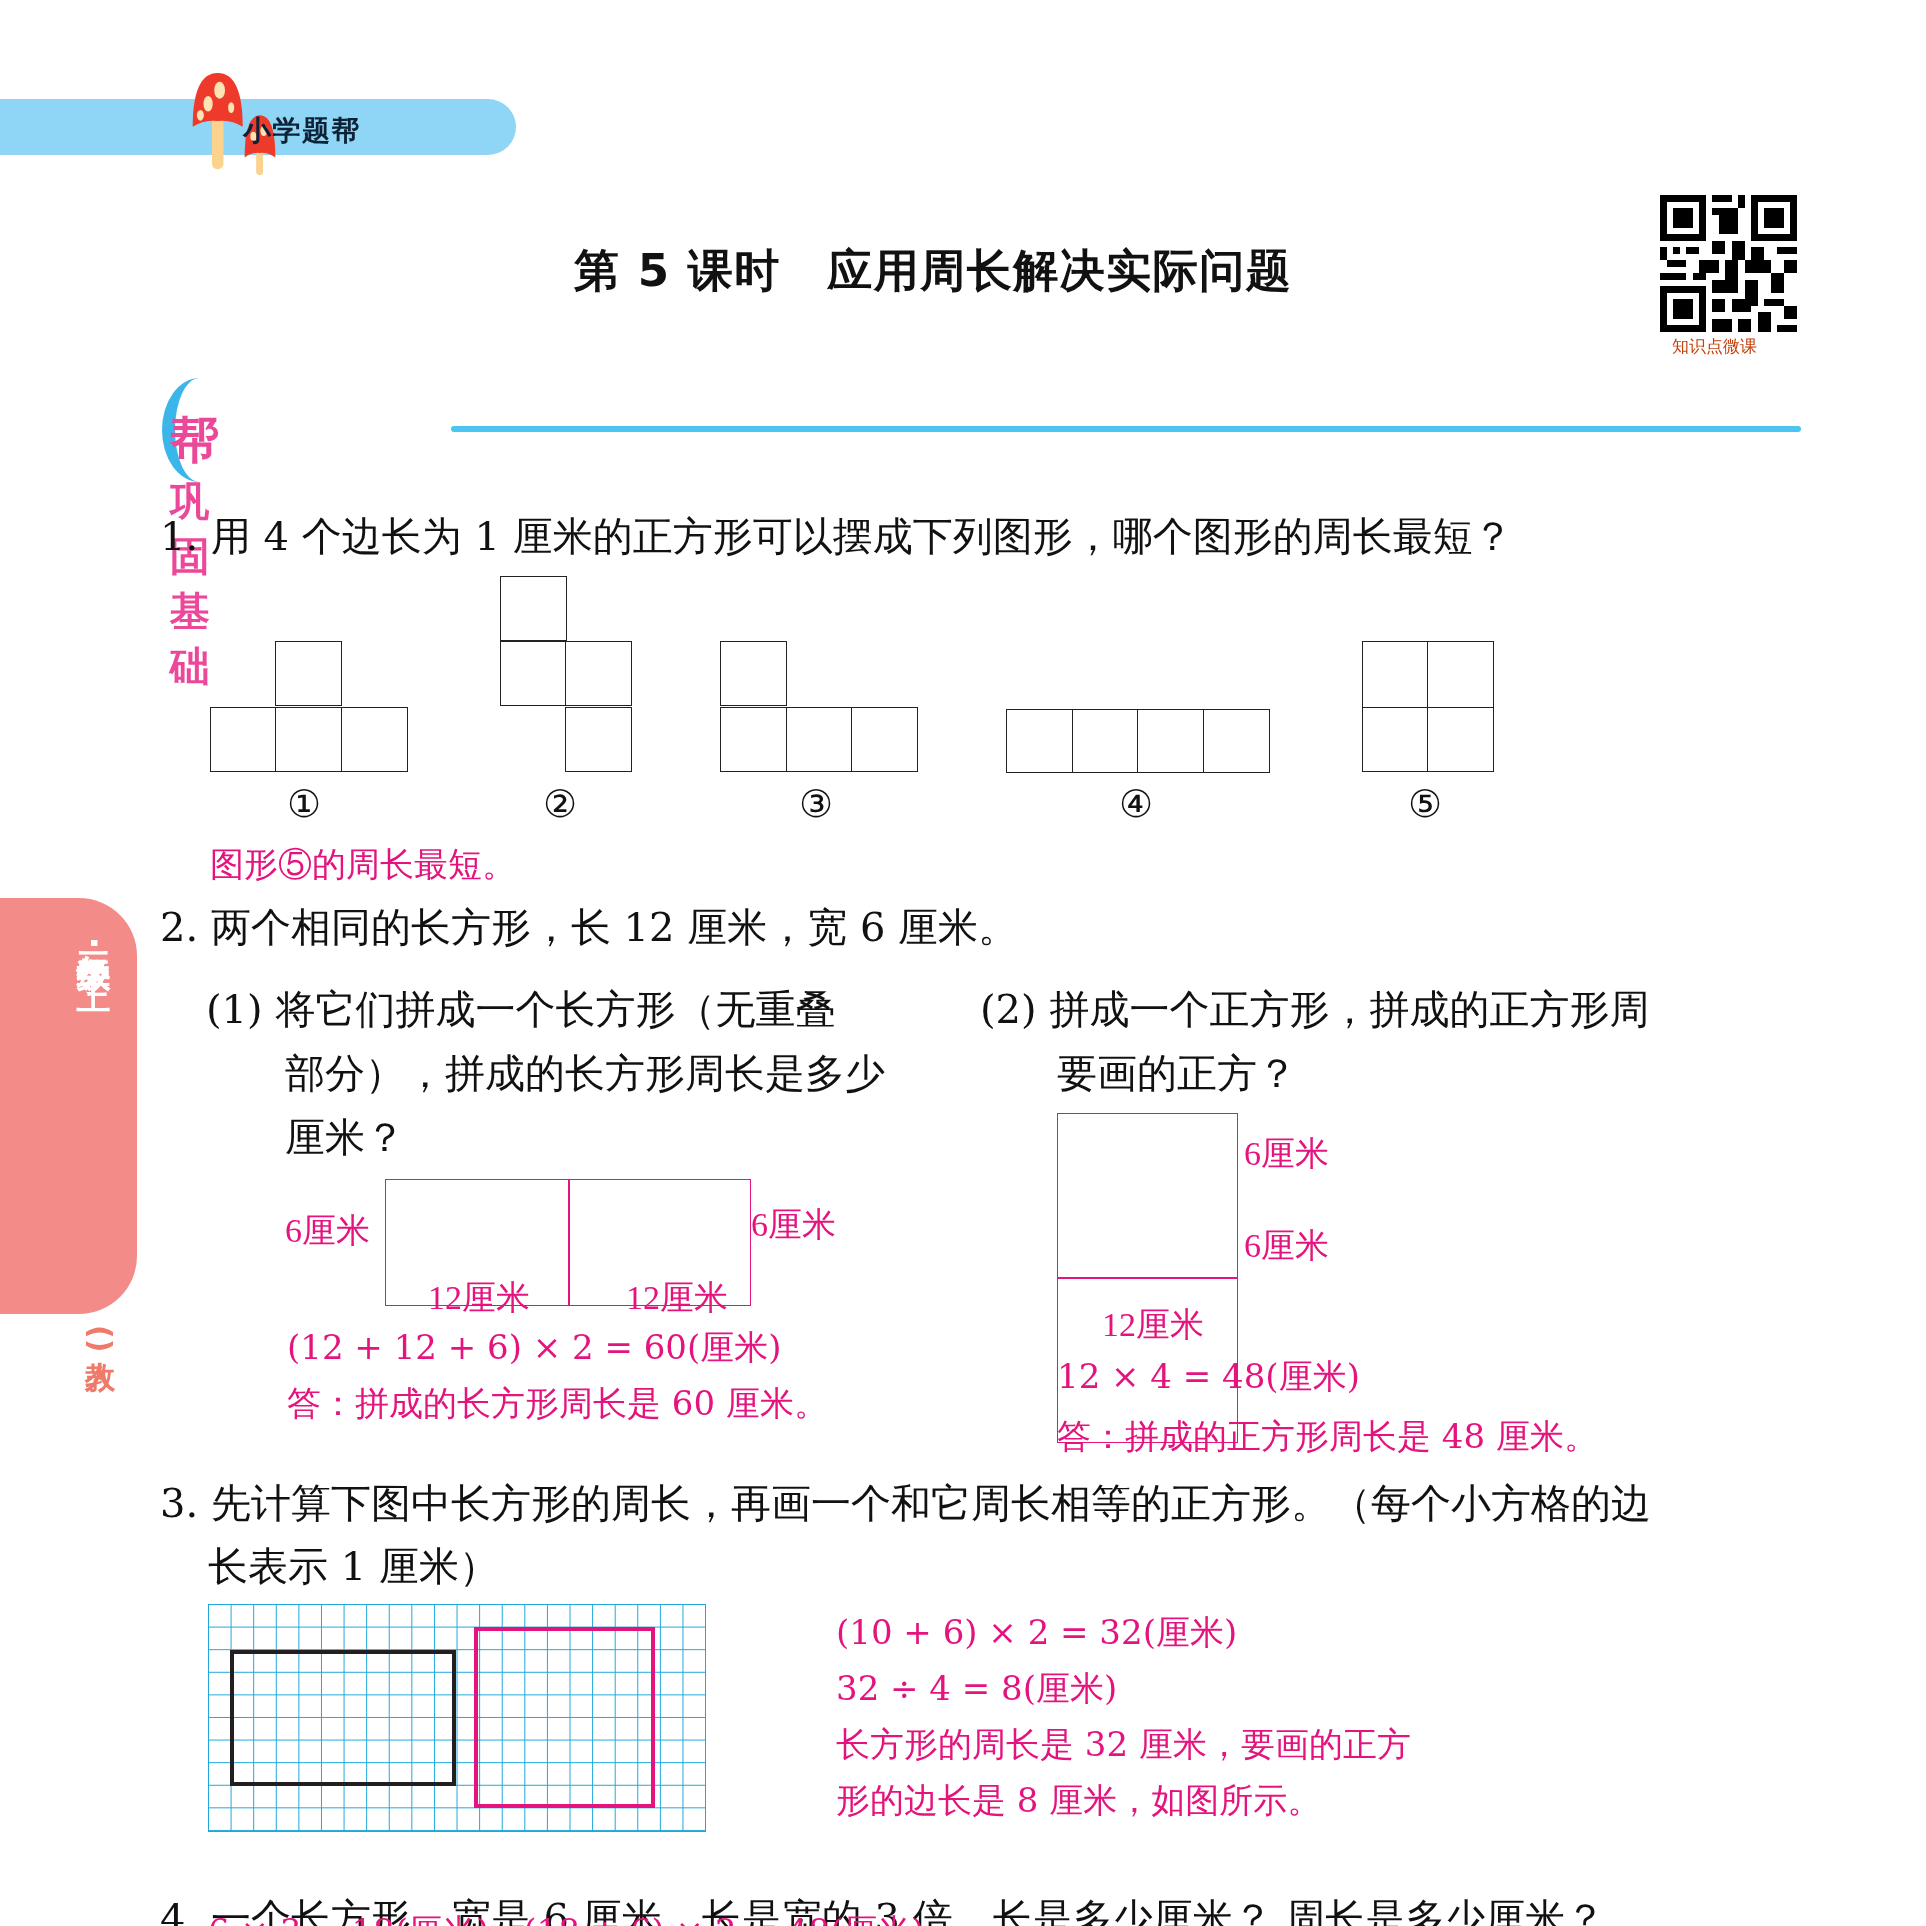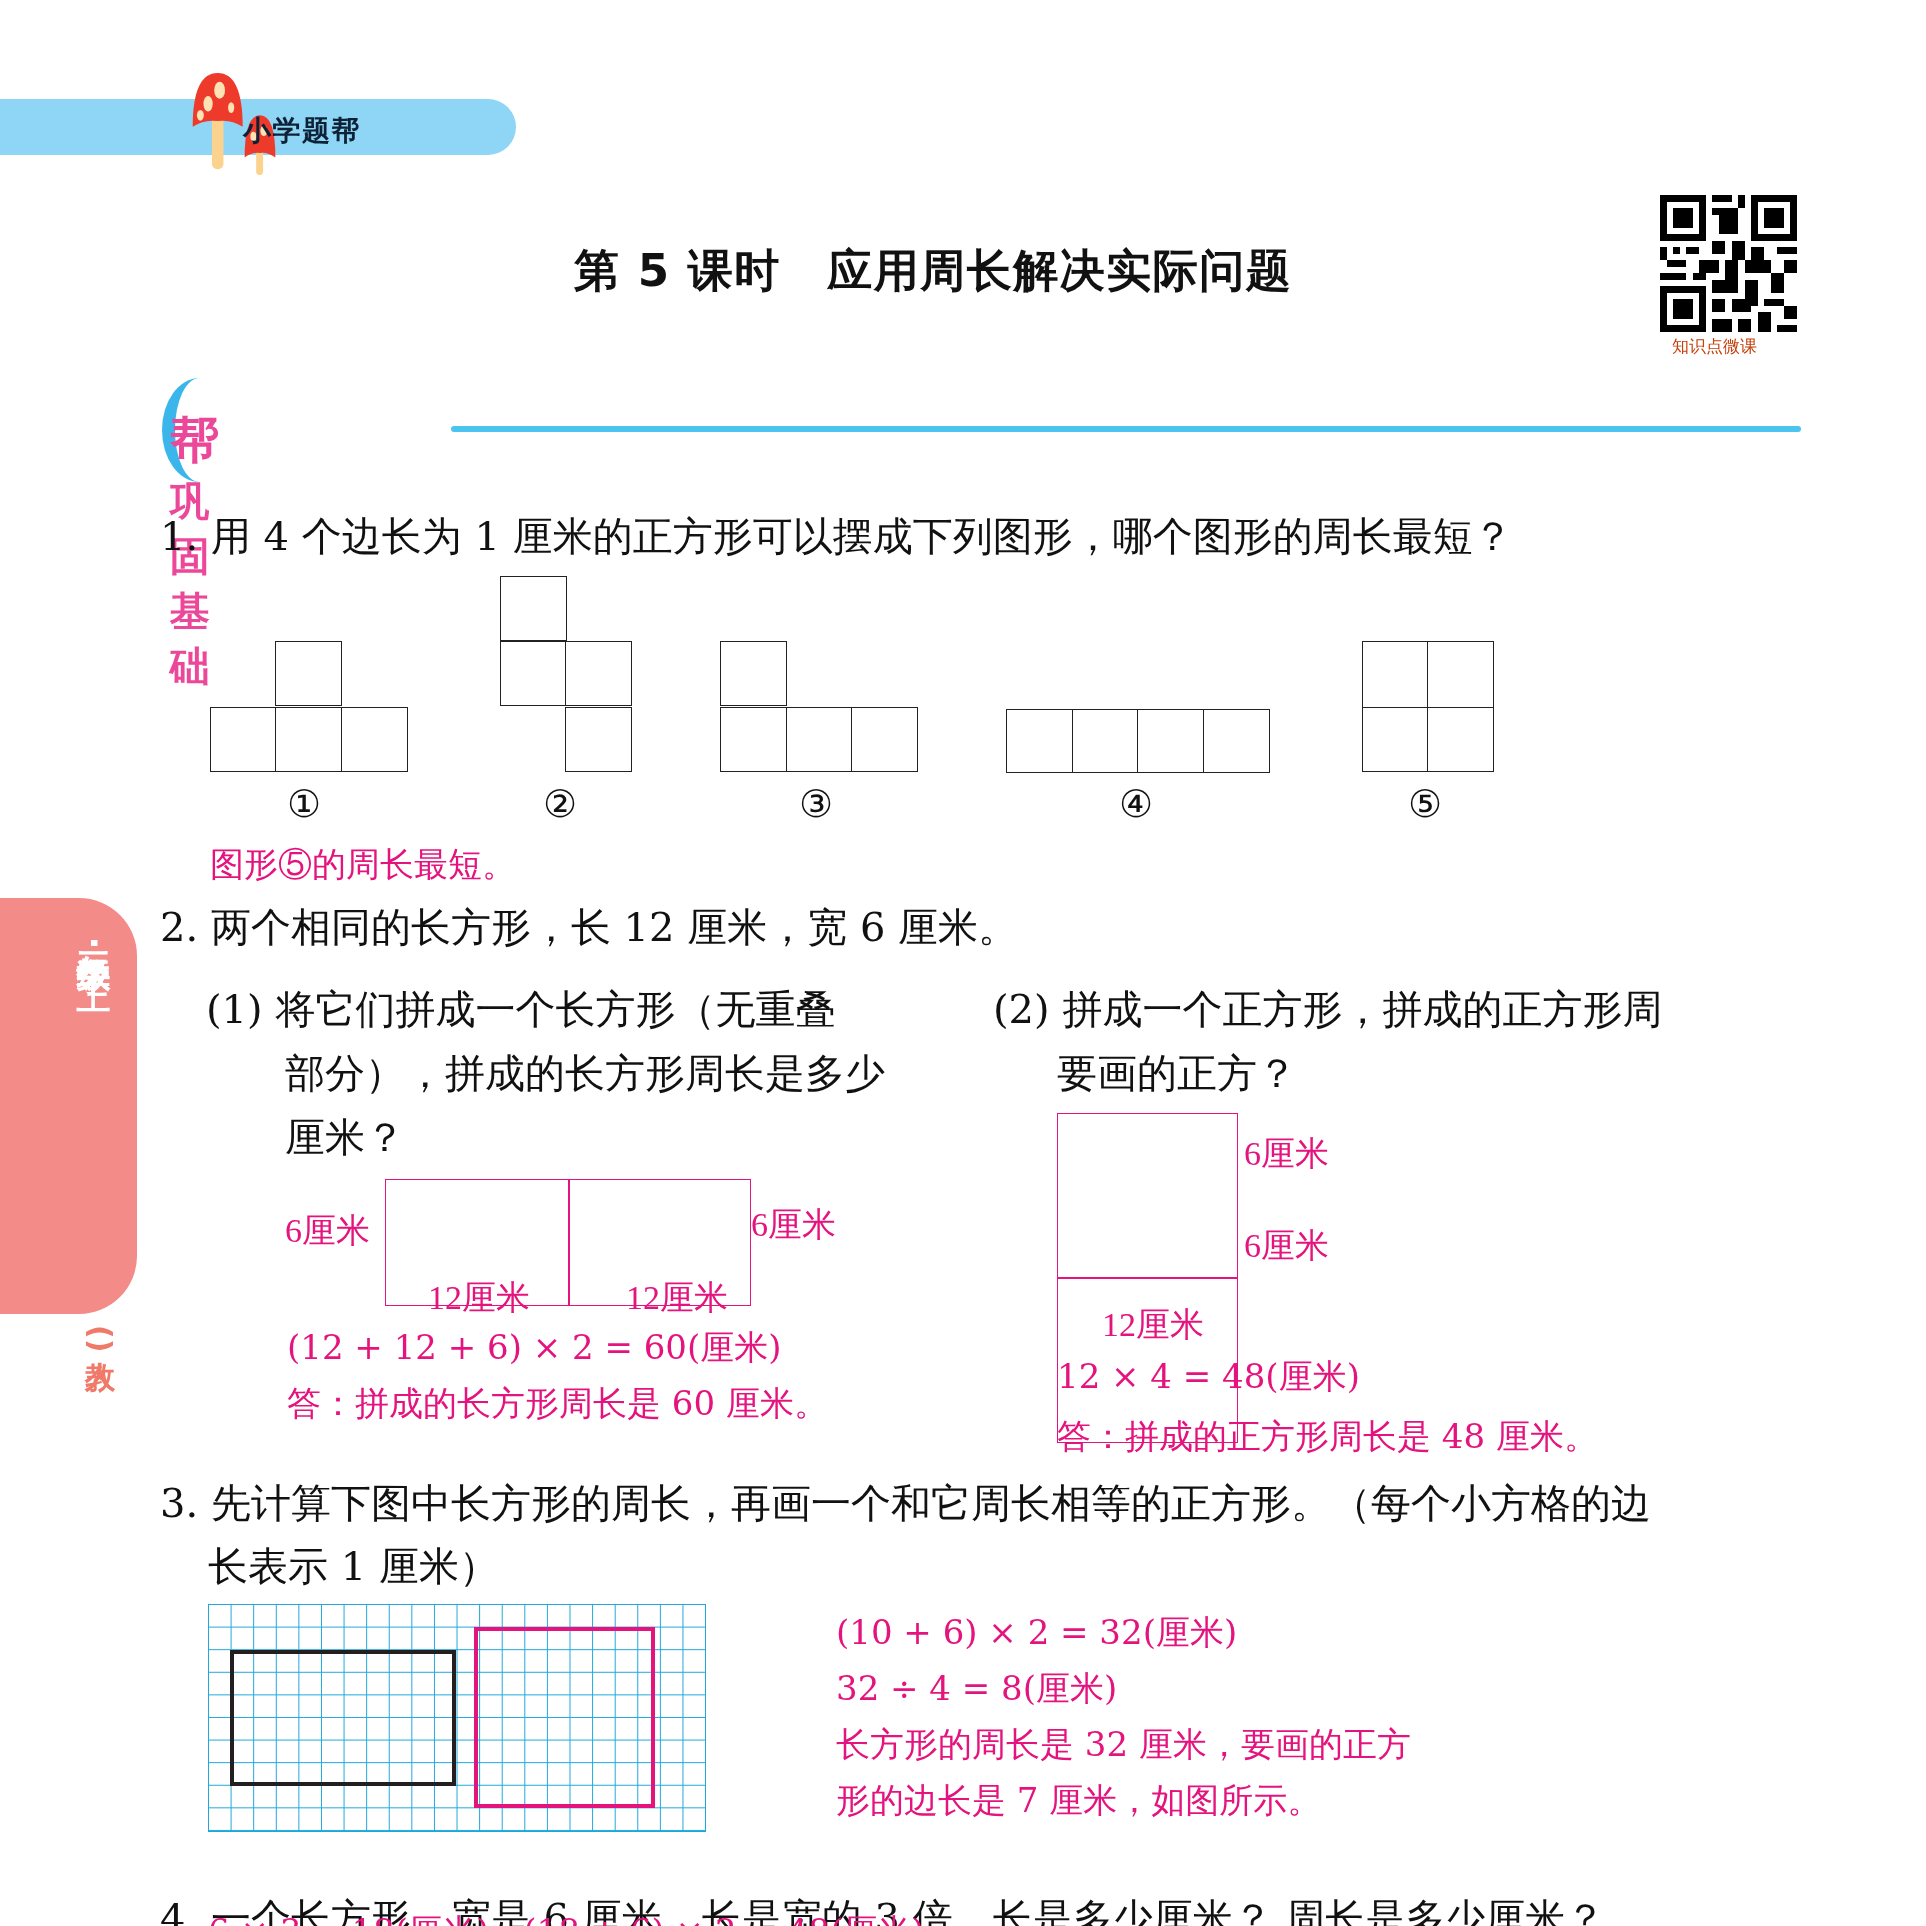--- a/index.html
+++ b/index.html
@@ -159,39 +159,39 @@
 <div class="abs q" style="left:285px;top:1106px;">厘米？</div>
 <div class="pbox" style="left:385px;top:1179px;width:185px;height:127px;"></div>
 <div class="pbox" style="left:568px;top:1179px;width:183px;height:127px;"></div>
 <div class="abs dim" style="left:285px;top:1208px;">6厘米</div>
 <div class="abs dim" style="left:751px;top:1202px;">6厘米</div>
 <div class="abs dim" style="left:428px;top:1275px;">12厘米</div>
 <div class="abs dim" style="left:626px;top:1275px;">12厘米</div>
 <div class="abs ans" style="left:287px;top:1319px;">(12 + 12 + 6) × 2 = 60(厘米)</div>
 <div class="abs ans" style="left:287px;top:1375px;">答：拼成的长方形周长是 60 厘米。</div>
 
-<div class="abs q" style="left:980px;top:978px;margin-left:13px;">(2) 拼成一个正方形，拼成的正方形周</div>
+<div class="abs q" style="left:980px;top:978px;">(2) 拼成一个正方形，拼成的正方形周</div>
 <div class="abs q" style="left:1057px;top:1042px;">要画的正方？</div>
 <div class="pbox" style="left:1057px;top:1113px;width:181px;height:166px;"></div>
 <div class="pbox" style="left:1057px;top:1277px;width:181px;height:166px;"></div>
 <div class="abs dim" style="left:1244px;top:1131px;">6厘米</div>
 <div class="abs dim" style="left:1244px;top:1223px;">6厘米</div>
 <div class="abs dim" style="left:1102px;top:1302px;">12厘米</div>
 <div class="abs ans" style="left:1057px;top:1348px;">12 × 4 = 48(厘米)</div>
 <div class="abs ans" style="left:1057px;top:1408px;">答：拼成的正方形周长是 48 厘米。</div>
 
 <div class="abs q" style="left:160px;top:1472px;">3. 先计算下图中长方形的周长，再画一个和它周长相等的正方形。（每个小方格的边</div>
 <div class="abs q" style="left:208px;top:1535px;">长表示 1 厘米）</div>
 <div class="abs grid"></div>
 <div class="abs" style="left:230px;top:1650px;width:226px;height:136px;border:4.2px solid #231f20;box-sizing:border-box;"></div>
 <div class="abs" style="left:474px;top:1627px;width:181px;height:181px;border:4.2px solid #e4137d;box-sizing:border-box;"></div>
 <div class="abs ans" style="left:836px;top:1604px;">(10 + 6) × 2 = 32(厘米)</div>
 <div class="abs ans" style="left:836px;top:1660px;">32 ÷ 4 = 8(厘米)</div>
 <div class="abs ans" style="left:836px;top:1716px;">长方形的周长是 32 厘米，要画的正方</div>
-<div class="abs ans" style="left:836px;top:1772px;">形的边长是 7 厘米，如图所示。</div>
+<div class="abs ans" style="left:836px;top:1772px;">形的边长是 8 厘米，如图所示。</div>
 
 <div class="abs q" style="left:160px;top:1845px;margin-top:42px;">4. 一个长方形，宽是 6 厘米，长是宽的 3 倍。长是多少厘米？ 周长是多少厘米？</div>
 <div class="abs ans" style="left:208px;top:1903px;">6 × 3 = 18(厘米)　(18 + 6) × 2 = 48(厘米)</div>
 
 <div class="abs" style="left:162px;top:2059px;">
   
   
 </div>
 
 

